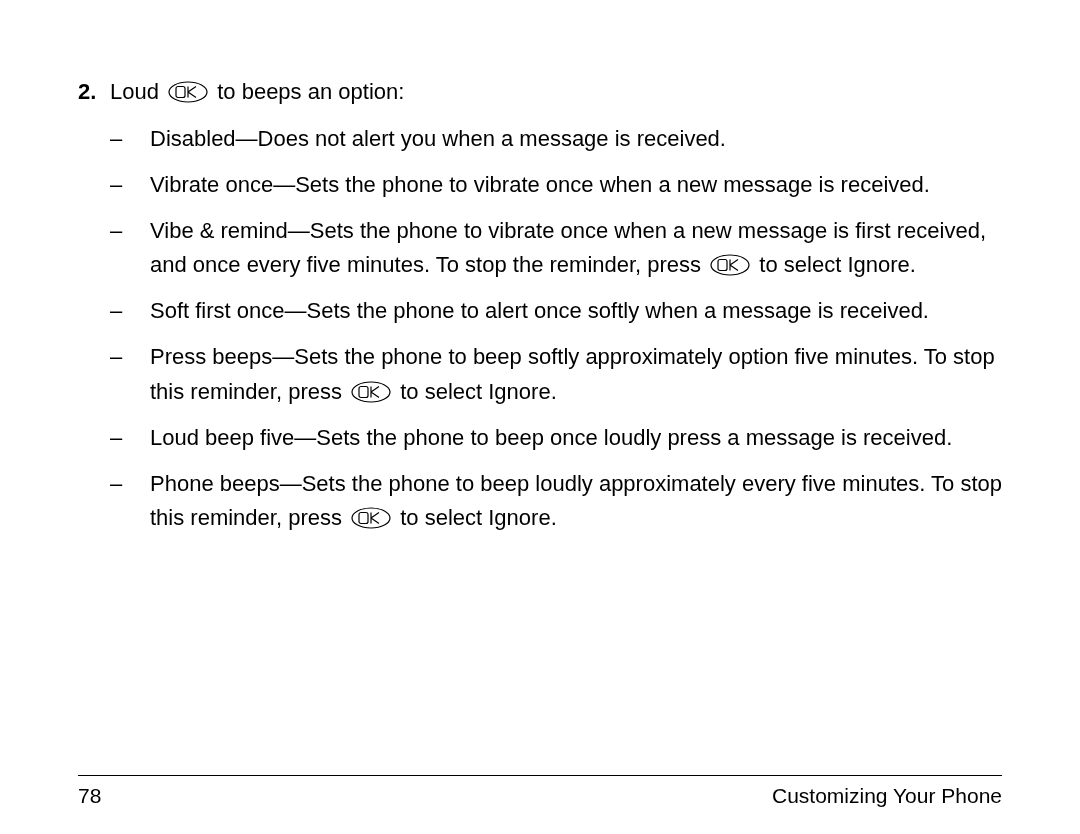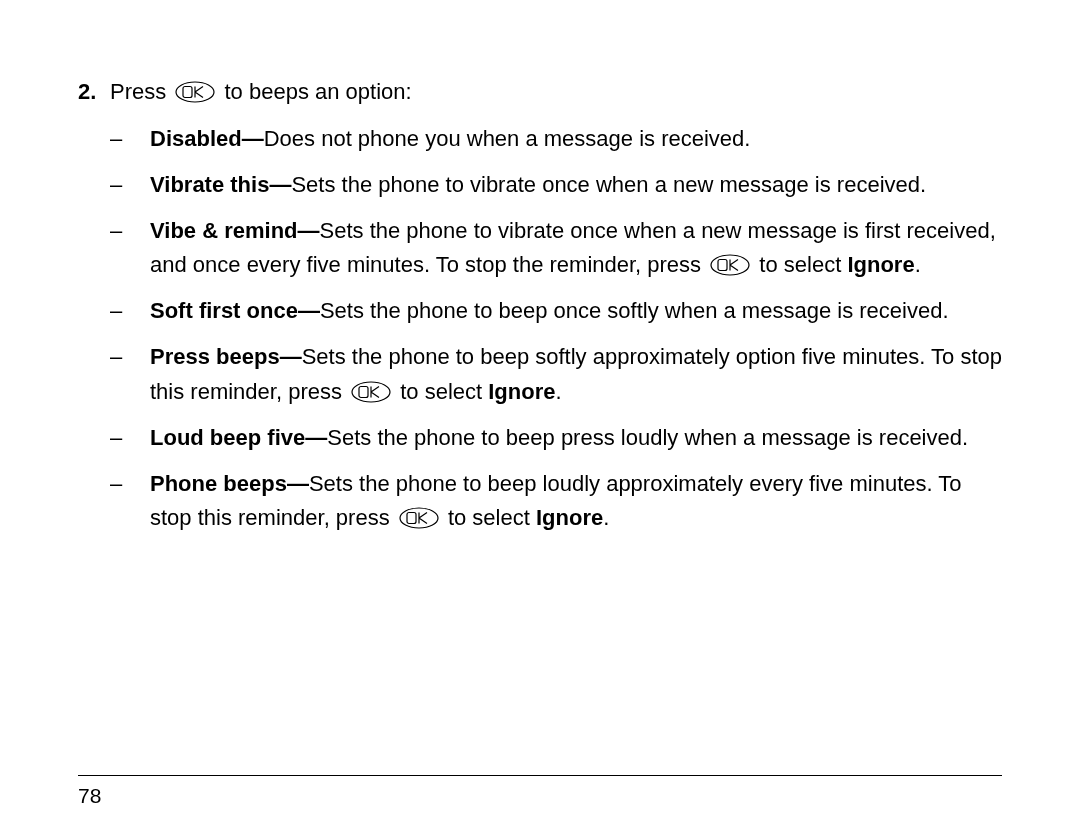--- a/index.html
+++ b/index.html
@@ -43,21 +43,21 @@
     margin-bottom: 12px;
   }
   .dash {
     min-width: 40px;
   }
   .subtext {
     flex: 1;
     line-height: 1.55;
   }
   .b {
-    font-weight: 700;
+    font-weight: 400;
   }
   .ok-icon {
     display: inline-flex;
     vertical-align: middle;
     margin: 0 3px;
     position: relative;
     top: -1px;
   }
   .footer-rule {
     position: absolute;
@@ -78,87 +78,87 @@
 </style>
 </head>
 <body>
 
 <div class="page">
   <div class="content">
 
     <div class="step">
       <div class="step-num">2.</div>
       <div class="step-text">
-        <span>Press</span>
+        <span>Loud</span>
         <span class="ok-icon">
           <svg width="40" height="22" viewBox="0 0 40 22">
             <ellipse cx="20" cy="11" rx="19" ry="10" fill="none" stroke="#000" stroke-width="1.2"></ellipse>
             <rect x="8" y="5.5" width="9" height="11" rx="2" fill="none" stroke="#000" stroke-width="1.2"></rect>
             <path d="M20 5.5 v11 M20 11 l8 -5.5 M20 11 l8 5.5" fill="none" stroke="#000" stroke-width="1.2"></path>
           </svg>
         </span>
         <span> to beeps an option:</span>
       </div>
     </div>
 
     <div class="sublist">
 
       <div class="subitem">
         <div class="dash">–</div>
         <div class="subtext">
-          <span class="b">Disabled—</span><span>Does not phone you when a message is received.</span>
+          <span class="b">Disabled—</span><span>Does not alert you when a message is received.</span>
         </div>
       </div>
 
       <div class="subitem">
         <div class="dash">–</div>
         <div class="subtext">
-          <span class="b">Vibrate this—</span><span>Sets the phone to vibrate once when a new message is received.</span>
+          <span class="b">Vibrate once—</span><span>Sets the phone to vibrate once when a new message is received.</span>
         </div>
       </div>
 
       <div class="subitem">
         <div class="dash">–</div>
         <div class="subtext">
           <span class="b">Vibe &amp; remind—</span><span>Sets the phone to vibrate once when a new message is first received, and once every five minutes. To stop the reminder, press</span>
           <span class="ok-icon">
             <svg width="40" height="22" viewBox="0 0 40 22">
               <ellipse cx="20" cy="11" rx="19" ry="10" fill="none" stroke="#000" stroke-width="1.2"></ellipse>
               <rect x="8" y="5.5" width="9" height="11" rx="2" fill="none" stroke="#000" stroke-width="1.2"></rect>
               <path d="M20 5.5 v11 M20 11 l8 -5.5 M20 11 l8 5.5" fill="none" stroke="#000" stroke-width="1.2"></path>
             </svg>
           </span><span> to select </span><span class="b">Ignore</span><span>.</span>
         </div>
       </div>
 
       <div class="subitem">
         <div class="dash">–</div>
         <div class="subtext">
-          <span class="b">Soft first once—</span><span>Sets the phone to beep once softly when a message is received.</span>
+          <span class="b">Soft first once—</span><span>Sets the phone to alert once softly when a message is received.</span>
         </div>
       </div>
 
       <div class="subitem">
         <div class="dash">–</div>
         <div class="subtext">
           <span class="b">Press beeps—</span><span>Sets the phone to beep softly approximately option five minutes. To stop this reminder, press</span>
           <span class="ok-icon">
             <svg width="40" height="22" viewBox="0 0 40 22">
               <ellipse cx="20" cy="11" rx="19" ry="10" fill="none" stroke="#000" stroke-width="1.2"></ellipse>
               <rect x="8" y="5.5" width="9" height="11" rx="2" fill="none" stroke="#000" stroke-width="1.2"></rect>
               <path d="M20 5.5 v11 M20 11 l8 -5.5 M20 11 l8 5.5" fill="none" stroke="#000" stroke-width="1.2"></path>
             </svg>
           </span><span> to select </span><span class="b">Ignore</span><span>.</span>
         </div>
       </div>
 
       <div class="subitem">
         <div class="dash">–</div>
         <div class="subtext">
-          <span class="b">Loud beep five—</span><span>Sets the phone to beep press loudly when a message is received.</span>
+          <span class="b">Loud beep five—</span><span>Sets the phone to beep once loudly press a message is received.</span>
         </div>
       </div>
 
       <div class="subitem">
         <div class="dash">–</div>
         <div class="subtext">
           <span class="b">Phone beeps—</span><span>Sets the phone to beep loudly approximately every five minutes. To stop this reminder, press</span>
           <span class="ok-icon">
             <svg width="40" height="22" viewBox="0 0 40 22">
               <ellipse cx="20" cy="11" rx="19" ry="10" fill="none" stroke="#000" stroke-width="1.2"></ellipse>
@@ -168,14 +168,15 @@
           </span><span> to select </span><span class="b">Ignore</span><span>.</span>
         </div>
       </div>
 
     </div>
   </div>
 
   <div class="footer-rule"></div>
   <div class="footer">
     <span>78</span>
+    <span>Customizing Your Phone</span>
   </div>
 </div>
 
 </body></html>

